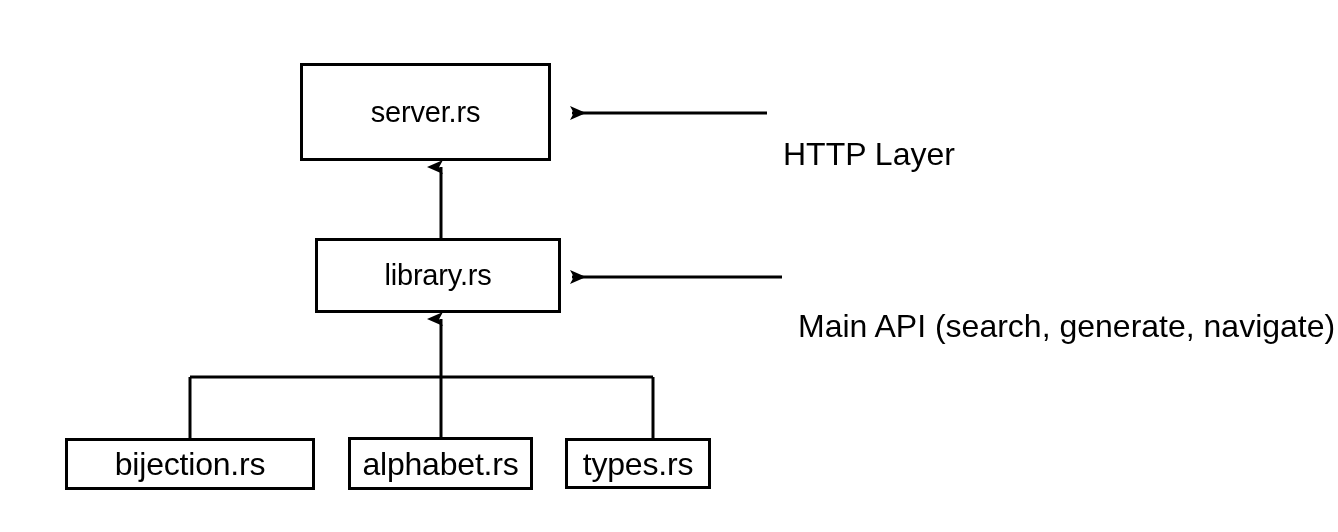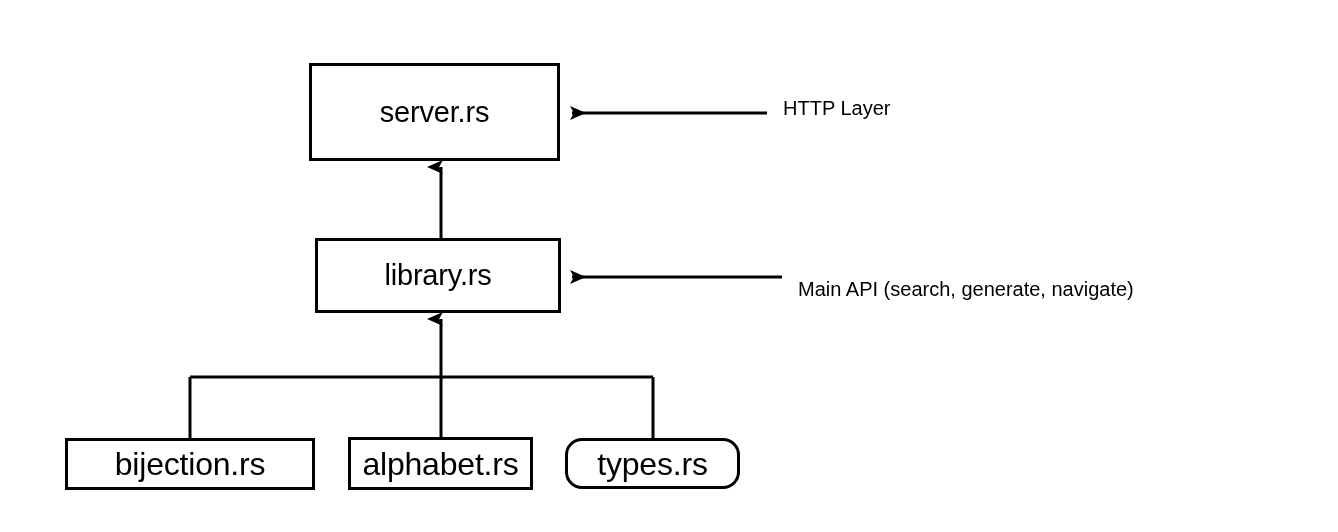--- a/index.html
+++ b/index.html
@@ -43,24 +43,25 @@
     color: #000000;
     white-space: nowrap;
     letter-spacing: -0.2px;
   }
   .node-label.small {
     font-size: 32px;
   }
   .annotation {
     position: absolute;
     font-family: "Liberation Sans", sans-serif;
-    font-size: 20px;
+    font-size: 32px;
     line-height: 1;
     color: #000000;
     white-space: nowrap;
+    margin-top: 40px;
   }
 </style>
 </head>
 <body>
 
 <div id="canvas">
 
   <svg id="diagram-svg" viewBox="0 0 1338 532">
     <defs>
       <marker id="arrowUp" markerWidth="14" markerHeight="16" refX="7" refY="14" orient="auto" markerUnits="userSpaceOnUse">
@@ -81,37 +82,37 @@
 
     <line x1="441" y1="377" x2="441" y2="437" stroke="#000000" stroke-width="3"></line>
 
     <line x1="653" y1="377" x2="653" y2="438" stroke="#000000" stroke-width="3"></line>
 
     <line x1="767" y1="113" x2="572" y2="113" stroke="#000000" stroke-width="3" marker-end="url(#arrowLeft)"></line>
 
     <line x1="782" y1="277" x2="572" y2="277" stroke="#000000" stroke-width="3" marker-end="url(#arrowLeft)"></line>
   </svg>
 
-  <div class="node-box" style="left:309px; top:63px; width:251px; height:98px;">
+  <div class="node-box" style="left:300px; top:63px; width:251px; height:98px;">
     <span class="node-label">server.rs</span>
   </div>
 
   <div class="node-box" style="left:315px; top:238px; width:246px; height:75px;">
     <span class="node-label">library.rs</span>
   </div>
 
   <div class="node-box" style="left:65px; top:438px; width:250px; height:52px;">
     <span class="node-label small">bijection.rs</span>
   </div>
 
   <div class="node-box" style="left:348px; top:437px; width:185px; height:53px;">
     <span class="node-label small">alphabet.rs</span>
   </div>
 
-  <div class="node-box" style="left:565px; top:438px; width:175px; height:51px;border-radius:17px;">
+  <div class="node-box" style="left:565px; top:438px; width:146px; height:51px;">
     <span class="node-label small">types.rs</span>
   </div>
 
   <div class="annotation" style="left:783px; top:98px;">HTTP Layer</div>
 
-  <div class="annotation" style="left:798px; top:279px;">Main API (search, generate, navigate)</div>
+  <div class="annotation" style="left:798px; top:270px;">Main API (search, generate, navigate)</div>
 
 </div>
 
 </body></html>

